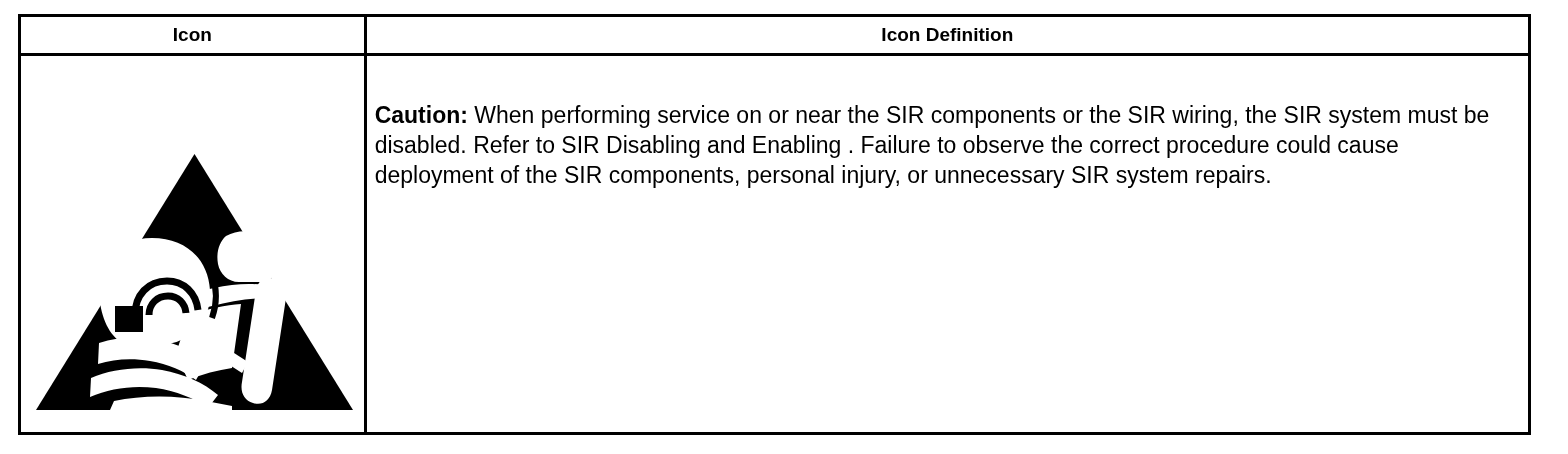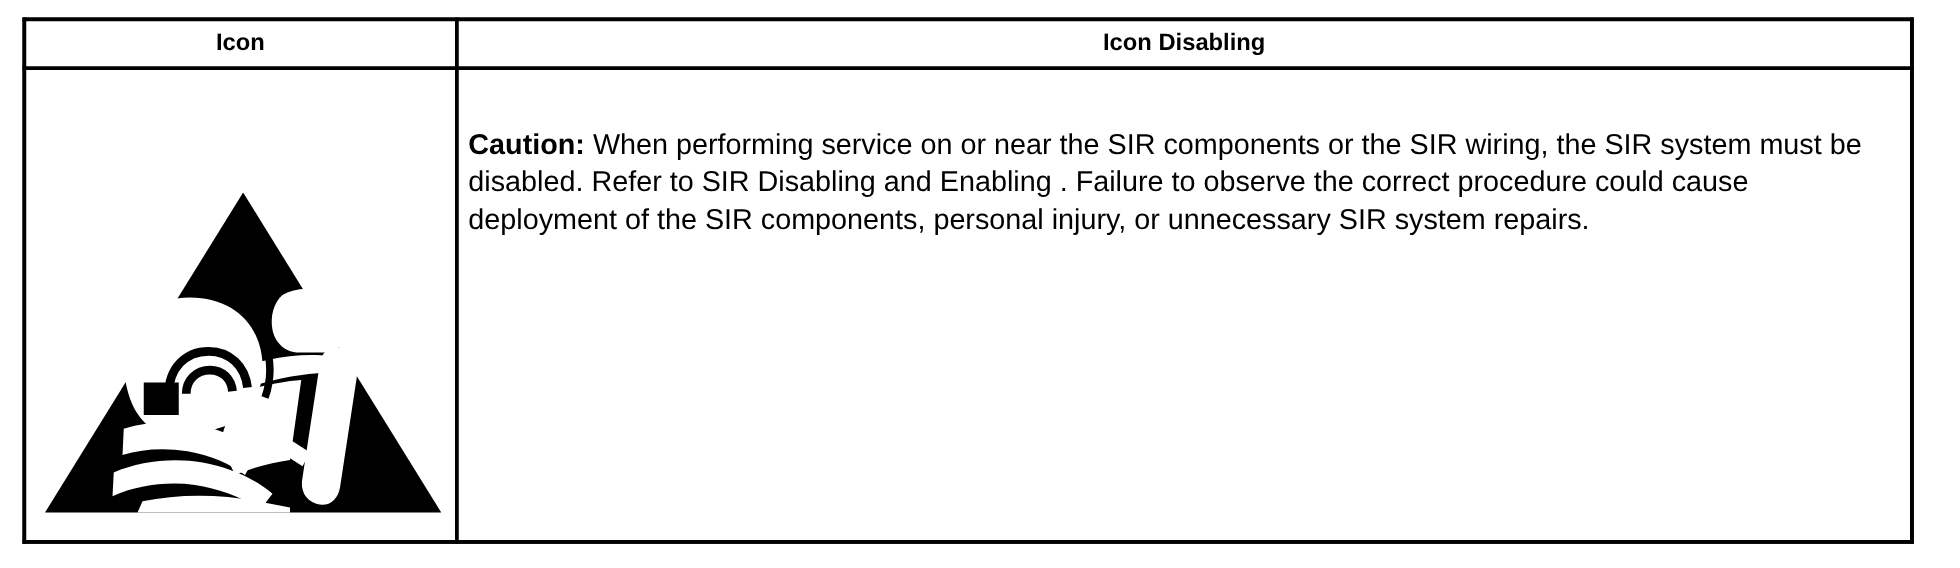--- a/index.html
+++ b/index.html
@@ -25,21 +25,21 @@
 
   
   .icon-table {
     position: absolute;
     left: 18px;
     top: 14px;
     width: 1513px;
     height: 421px;
     border-collapse: collapse;
     table-layout: fixed;
-    background: #000000;
+    background: #15803d;
   }
   .icon-table td,
   .icon-table th {
     border: 3px solid #000000;
     padding: 0;
     vertical-align: top;
     background: #ffffff;
   }
 
   .col-icon  { width: 345px; }
@@ -99,21 +99,21 @@
 
   <table class="icon-table">
     <colgroup>
       <col class="col-icon">
       <col class="col-def">
     </colgroup>
 
     <thead>
       <tr class="hdr-row">
         <th>Icon</th>
-        <th>Icon Disabling</th>
+        <th>Icon Definition</th>
       </tr>
     </thead>
 
     <tbody>
       <tr class="body-row">
 
         <td>
           <div class="icon-cell-inner">
 
             <svg class="sir-icon" viewBox="0 0 317 260" xmlns="http://www.w3.org/2000/svg" aria-hidden="true">

